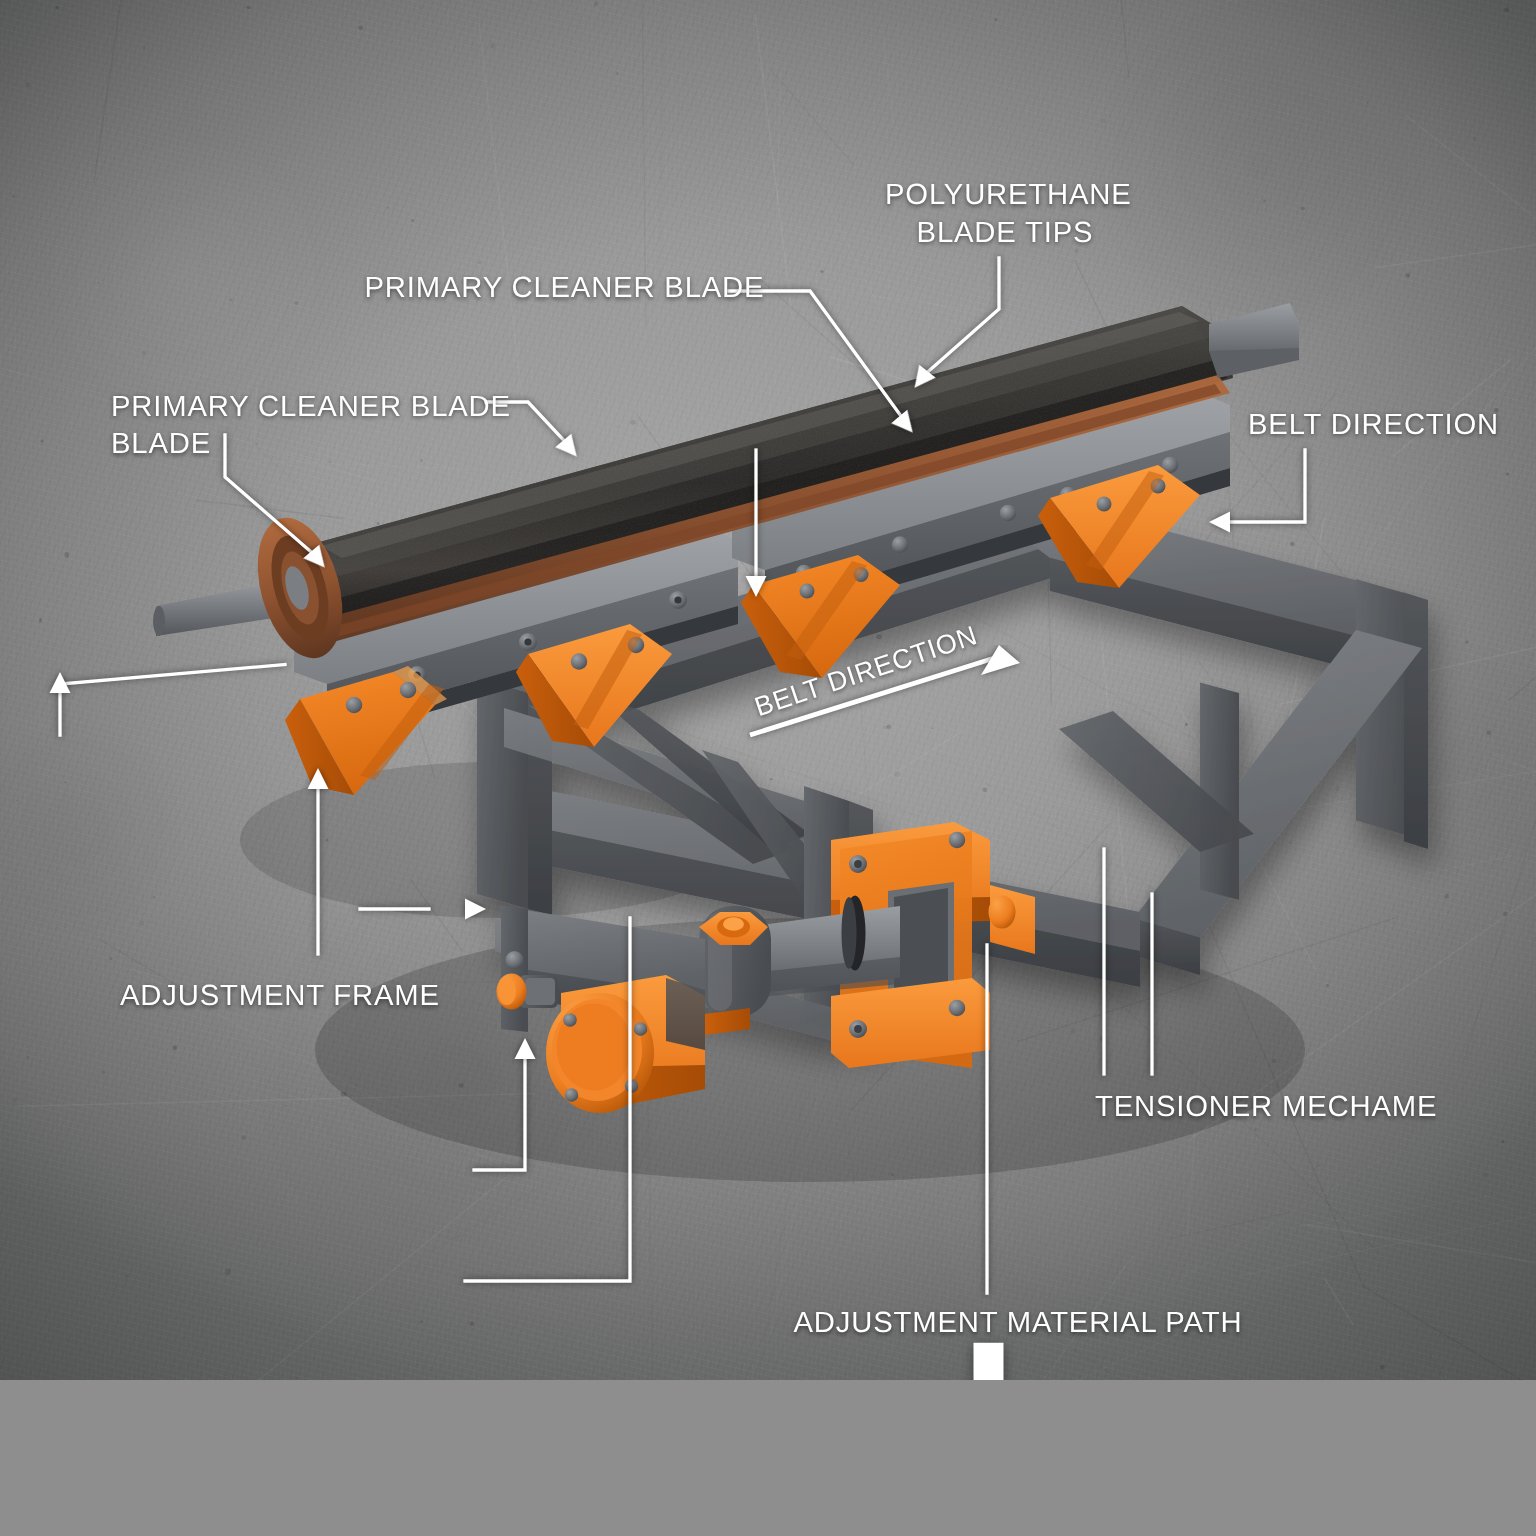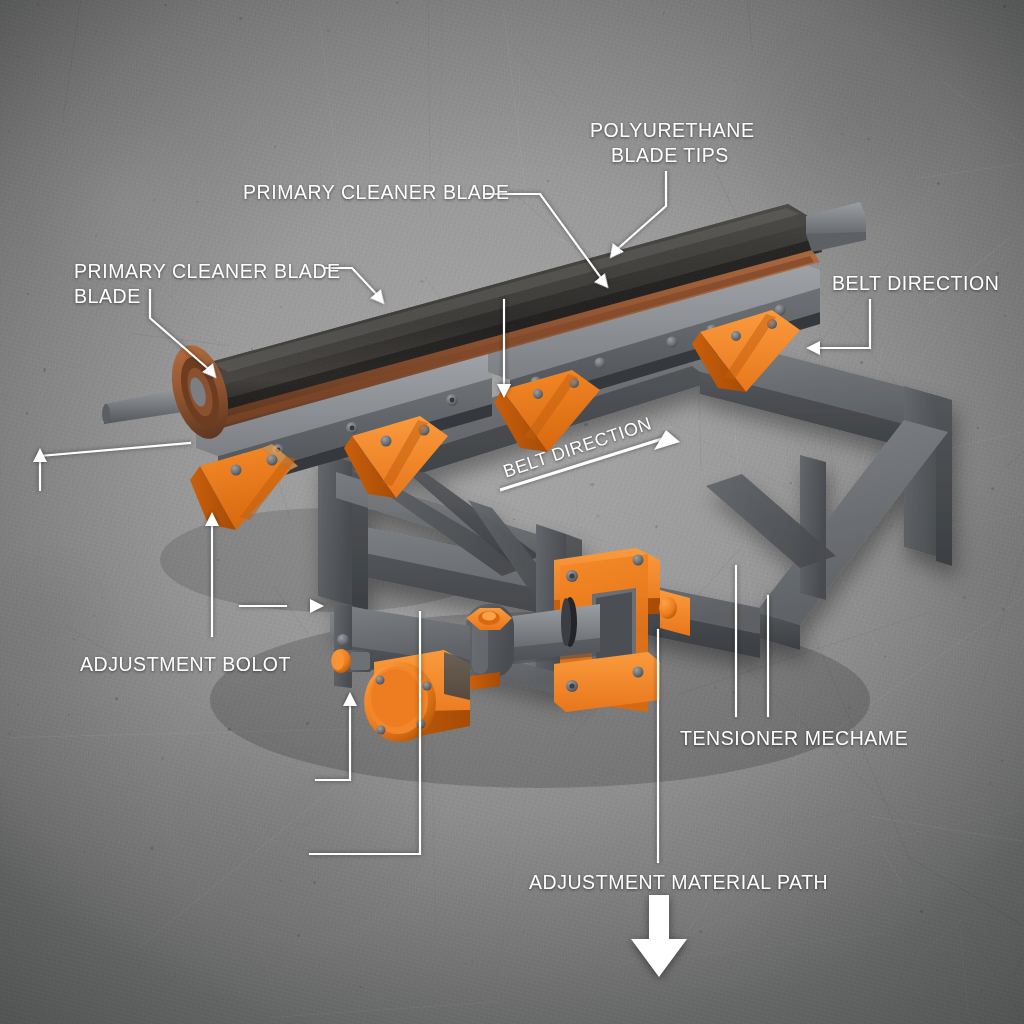--- a/index.html
+++ b/index.html
@@ -2,21 +2,21 @@
 <html><head>
 <meta charset="utf-8">
 <title>Conveyor Belt Cleaner Assembly Diagram</title>
 <style>
   * { margin:0; padding:0; box-sizing:border-box; }
   html, body {
     width:1024px; height:1024px; overflow:hidden;
     background:#8e8e8e;
     font-family:"Liberation Sans", sans-serif;
   }
-  #stage { position:relative; width:1024px; height:1024px; overflow:hidden; }
+  #stage { position:relative; width:1024px; height:920px; overflow:hidden; }
 
   
   .bg-base { position:absolute; inset:0;
     background:
       radial-gradient(ellipse 70% 60% at 48% 42%, #a6a6a6 0%, #9a9a9a 38%, #8b8b8b 65%, #7c7c7c 86%, #6f7070 100%);
   }
   .bg-grain { position:absolute; inset:-10%;
     background-image:
       repeating-linear-gradient(14deg, rgba(255,255,255,.030) 0 1px, transparent 1px 4px),
       repeating-linear-gradient(-67deg, rgba(0,0,0,.028) 0 1px, transparent 1px 5px),
@@ -608,21 +608,21 @@
 
   <div class="label" style="left:243px; top:180px;">PRIMARY CLEANER BLADE</div>
 
   <div class="label" style="left:74px; top:259px;">PRIMARY CLEANER BLADE
 BLADE</div>
 
   <div class="label" style="left:832px; top:271px;">BELT DIRECTION</div>
 
   <div class="label rot" style="left:504px; top:460px;">BELT DIRECTION</div>
 
-  <div class="label" style="left:80px; top:652px;">ADJUSTMENT BOLOT</div>
-
-
-
-  <div class="label" style="left:680px; top:726px;">TENSIONER MECHAME</div>
+  <div class="label" style="left:80px; top:652px;">ADJUSTMENT FRAME</div>
+
+
+
+  <div class="label" style="left:730px; top:726px;">TENSIONER MECHAME</div>
 
   <div class="label" style="left:529px; top:870px;">ADJUSTMENT MATERIAL PATH</div>
 
 </div>
 
 </body></html>

